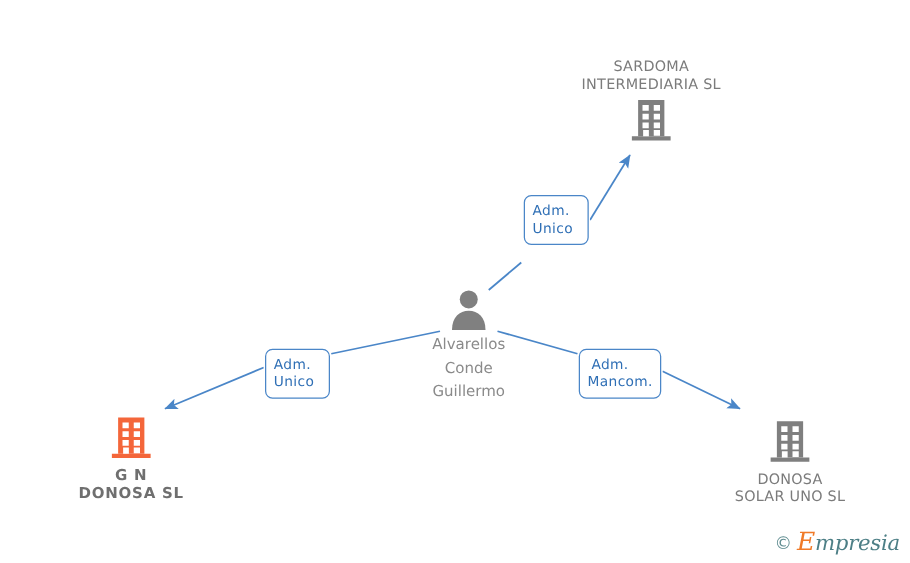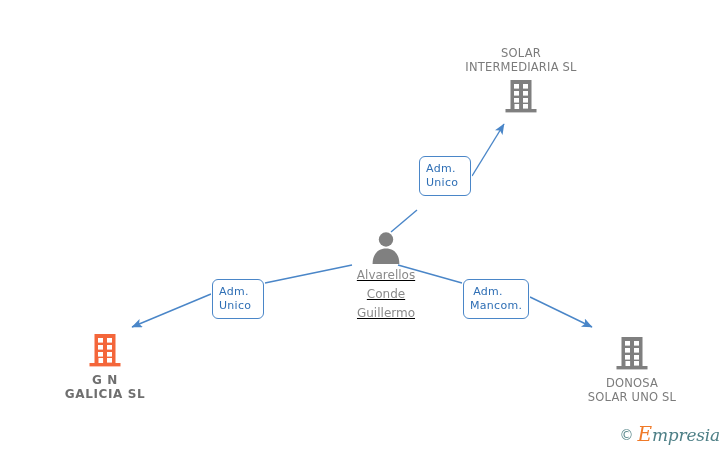--- a/index.html
+++ b/index.html
@@ -135,34 +135,34 @@
       <line x1="352" y1="265" x2="265" y2="283" stroke="#4a86c8" stroke-width="1.4"></line>
       <line x1="211" y1="294" x2="132" y2="327" stroke="#4a86c8" stroke-width="1.4" marker-end="url(#arrowhead)"></line>
     </g>
 
     <g>
       <line x1="398" y1="265" x2="462" y2="283" stroke="#4a86c8" stroke-width="1.4"></line>
       <line x1="530" y1="297" x2="592" y2="327" stroke="#4a86c8" stroke-width="1.4" marker-end="url(#arrowhead)"></line>
     </g>
   </svg>
 
-  <div class="node label-below" style="left:386px; top:230px;text-decoration:underline;">
+  <div class="node label-below" style="left:375px; top:230px;">
     <span class="icon-wrap">
       <svg width="34" height="34" viewBox="0 0 34 34" xmlns="http://www.w3.org/2000/svg">
         <circle cx="17" cy="9.5" r="7.2" fill="#808080"></circle>
         <path d="M3.6 34 C3.6 23.6 9.6 18.6 17 18.6 C24.4 18.6 30.4 23.6 30.4 34 Z" fill="#808080"></path>
       </svg>
     </span>
     <span class="person-label">Alvarellos
 Conde
 Guillermo</span>
   </div>
 
   <div class="node label-above" style="left:521px; top:46px;">
-    <span class="label">SOLAR
+    <span class="label">SARDOMA
 INTERMEDIARIA SL</span>
     <span class="icon-wrap">
       <svg width="38" height="38" viewBox="0 0 38 38" xmlns="http://www.w3.org/2000/svg">
         <rect x="8.5" y="3" width="21" height="29" fill="#7f7f7f"></rect>
         <rect x="3.5" y="32" width="31" height="3.4" fill="#7f7f7f"></rect>
         <rect x="12" y="7" width="5" height="4.6" fill="#ffffff"></rect>
         <rect x="21" y="7" width="5" height="4.6" fill="#ffffff"></rect>
         <rect x="12" y="14" width="5" height="4.6" fill="#ffffff"></rect>
         <rect x="21" y="14" width="5" height="4.6" fill="#ffffff"></rect>
         <rect x="12" y="21" width="5" height="4.6" fill="#ffffff"></rect>
@@ -182,21 +182,21 @@
         <rect x="21" y="7" width="5" height="4.6" fill="#ffffff"></rect>
         <rect x="12" y="14" width="5" height="4.6" fill="#ffffff"></rect>
         <rect x="21" y="14" width="5" height="4.6" fill="#ffffff"></rect>
         <rect x="12" y="21" width="5" height="4.6" fill="#ffffff"></rect>
         <rect x="21" y="21" width="5" height="4.6" fill="#ffffff"></rect>
         <rect x="12.5" y="27" width="4.6" height="5" fill="#ffffff"></rect>
         <rect x="21" y="27" width="5" height="4.6" fill="#ffffff"></rect>
       </svg>
     </span>
     <span class="label bold">G N
-GALICIA SL</span>
+DONOSA SL</span>
   </div>
 
   <div class="node label-below" style="left:632px; top:334px;">
     <span class="icon-wrap">
       <svg width="38" height="38" viewBox="0 0 38 38" xmlns="http://www.w3.org/2000/svg">
         <rect x="8.5" y="3" width="21" height="29" fill="#7f7f7f"></rect>
         <rect x="3.5" y="32" width="31" height="3.4" fill="#7f7f7f"></rect>
         <rect x="12" y="7" width="5" height="4.6" fill="#ffffff"></rect>
         <rect x="21" y="7" width="5" height="4.6" fill="#ffffff"></rect>
         <rect x="12" y="14" width="5" height="4.6" fill="#ffffff"></rect>

